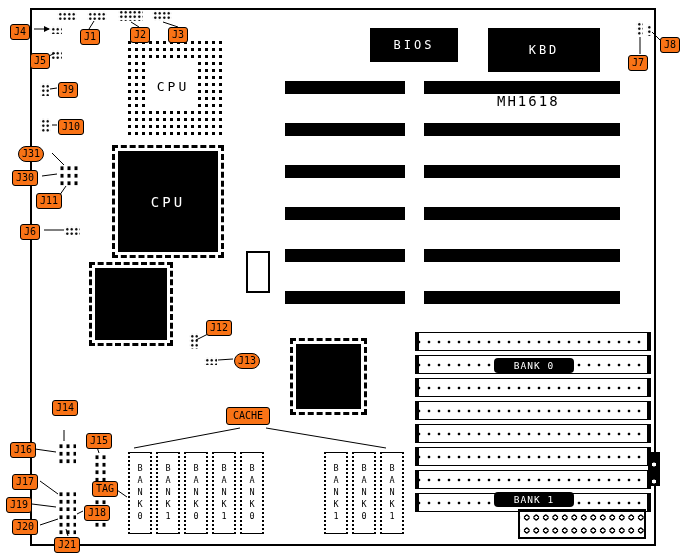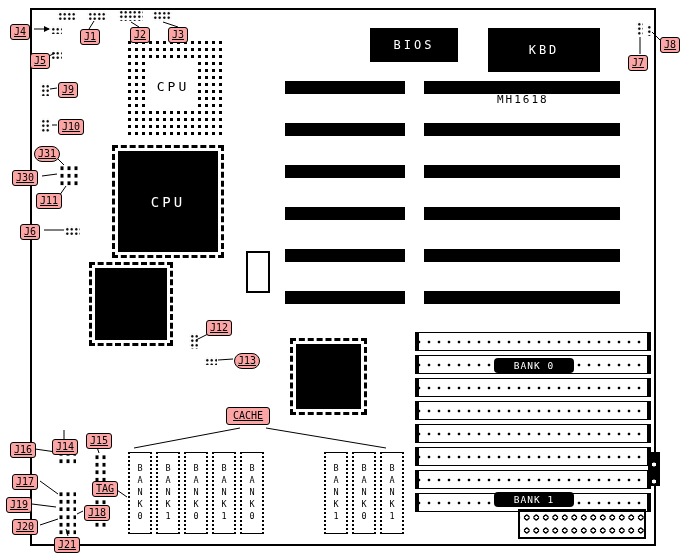--- a/index.html
+++ b/index.html
@@ -1,20 +1,20 @@
 <!DOCTYPE html>
 <html><head>
 <meta charset="utf-8">
 <style>
   html,body{margin:0;padding:0;background:#fff;}
   #stage{position:relative;width:700px;height:560px;background:#fff;
          font-family:"DejaVu Sans Mono","Liberation Mono",monospace;color:#000;overflow:hidden;}
   #outline{position:absolute;left:30px;top:8px;width:622px;height:534px;border:2px solid #000;}
-  .jl{position:absolute;background:#fca5a5;border:1px solid #000;border-radius:3px;
-      font-size:10px;line-height:12px;padding:1px 3px;z-index:6;white-space:nowrap;text-decoration:underline;}
+  .jl{position:absolute;background:#f97316;border:1px solid #000;border-radius:3px;
+      font-size:10px;line-height:12px;padding:1px 3px;z-index:6;white-space:nowrap;}
   .hdr{position:absolute;background-image:radial-gradient(circle,#000 1.2px,transparent 1.3px);
        background-size:4.5px 4.5px;background-position:1px 1px;z-index:2;}
   .blk{position:absolute;background-image:radial-gradient(circle,#000 1.9px,transparent 2px);
        background-size:7px 7.5px;background-position:1.5px 1.5px;z-index:2;}
   .bar{position:absolute;height:13px;background:#000;}
   .pga{position:absolute;left:124px;top:37px;width:98px;height:99px;
        background-image:radial-gradient(circle,#000 1.6px,transparent 1.7px);
        background-size:7px 7px;background-position:2px 2px;}
   .pga-inner{position:absolute;inset:25px;background:#fff;display:flex;align-items:center;
        justify-content:center;font-size:13px;letter-spacing:3px;}
@@ -33,21 +33,21 @@
        border-left:2px dotted #000;border-right:2px dotted #000;writing-mode:vertical-rl;
        text-orientation:upright;display:flex;align-items:center;justify-content:center;
        font-size:8.5px;letter-spacing:2px;z-index:2;}
   .crystal{position:absolute;left:246px;top:251px;width:20px;height:38px;border:2px solid #000;background:#fff;}
   .pwr{position:absolute;left:518px;top:509px;width:124px;height:26px;border:2px solid #000;
        background-image:radial-gradient(circle,#fff 0 1.6px,#000 1.6px 3px,transparent 3.1px);
        background-size:9.5px 13px;background-position:2px 0;}
   .edgec{position:absolute;left:648px;top:452px;width:12px;height:34px;background-color:#000;
        background-image:radial-gradient(circle,#fff 0 2px,transparent 2.1px);
        background-size:12px 17px;background-position:center 4px;background-repeat:repeat-y;}
-  .model{position:absolute;left:497px;top:93px;font-size:11px;letter-spacing:2px;}
+  .model{position:absolute;left:497px;top:93px;font-size:14px;letter-spacing:2px;}
   .leads{position:absolute;left:0;top:0;z-index:5;pointer-events:none;}
 </style>
 </head>
 <body>
 
 <div id="stage">
 
   <div id="outline"></div>
 
   <div class="hdr" style="left:57px;top:11px;width:20px;height:9px;"></div>
@@ -160,29 +160,29 @@
     </g>
   </svg>
 
   <div class="jl" style="left:10px;top:24px;">J4</div>
   <div class="jl" style="left:80px;top:29px;text-align:right;">J1</div>
   <div class="jl" style="left:130px;top:27px;">J2</div>
   <div class="jl" style="left:168px;top:27px;">J3</div>
   <div class="jl" style="left:30px;top:53px;">J5</div>
   <div class="jl" style="left:58px;top:82px;">J9</div>
   <div class="jl" style="left:58px;top:119px;">J10</div>
-  <div class="jl" style="left:34px;top:146px;border-radius:8px;">J31</div>
+  <div class="jl" style="left:18px;top:146px;border-radius:8px;">J31</div>
   <div class="jl" style="left:12px;top:170px;">J30</div>
   <div class="jl" style="left:36px;top:193px;">J11</div>
   <div class="jl" style="left:20px;top:224px;">J6</div>
   <div class="jl" style="left:628px;top:55px;">J7</div>
   <div class="jl" style="left:660px;top:37px;">J8</div>
   <div class="jl" style="left:206px;top:320px;">J12</div>
   <div class="jl" style="left:234px;top:353px;border-radius:8px;">J13</div>
-  <div class="jl" style="left:52px;top:439px;">J14</div>
+  <div class="jl" style="left:52px;top:400px;">J14</div>
   <div class="jl" style="left:10px;top:442px;">J16</div>
   <div class="jl" style="left:86px;top:433px;">J15</div>
   <div class="jl" style="left:12px;top:474px;">J17</div>
   <div class="jl" style="left:6px;top:497px;">J19</div>
   <div class="jl" style="left:12px;top:519px;">J20</div>
   <div class="jl" style="left:54px;top:537px;">J21</div>
   <div class="jl" style="left:84px;top:505px;">J18</div>
 
   <div class="jl" style="left:92px;top:481px;">TAG</div>
   <div class="jl" style="left:226px;top:407px;font-size:10px;padding:2px 6px;">CACHE</div>

